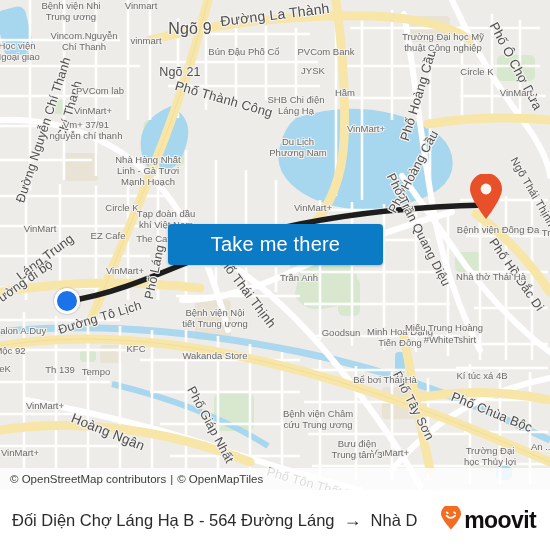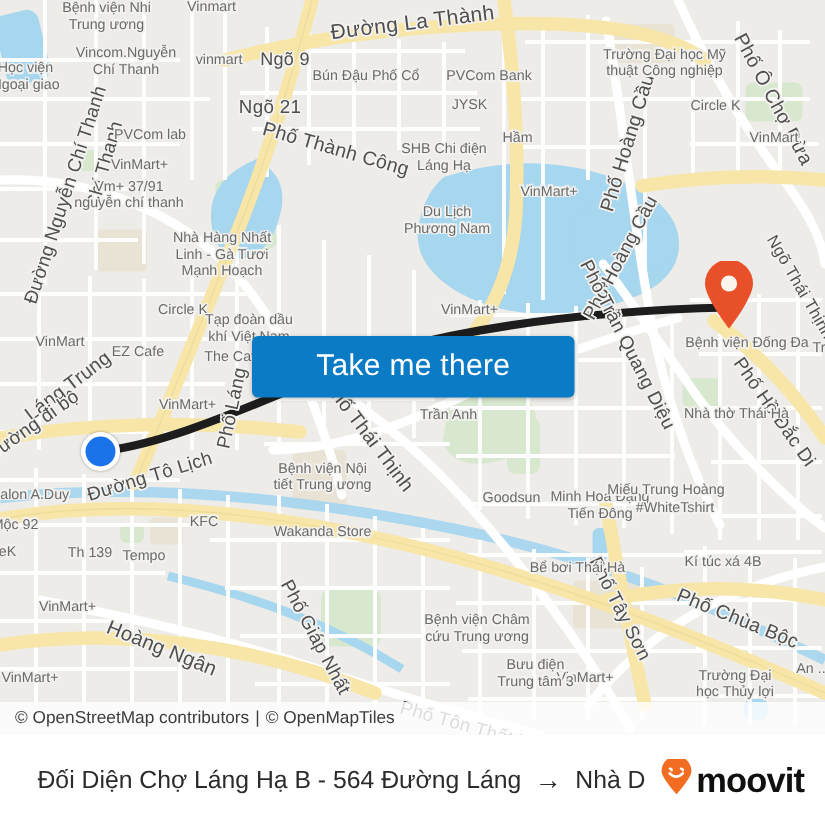--- a/index.html
+++ b/index.html
@@ -98,21 +98,21 @@
 
   
   #bottom-bar {
     position: absolute;
     left: 0; top: 490px;
     width: 550px; height: 60px;
     background: #ffffff;
     display: flex;
     align-items: center;
     box-sizing: border-box;
-    padding: 0 14px 0 25px;
+    padding: 0 14px 0 12px;
   }
   #route-summary {
     display: flex;
     align-items: center;
     flex: 1 1 auto;
     font-size: 16.5px;
     color: #2b2b2b;
     white-space: nowrap;
     overflow: hidden;
   }
@@ -250,21 +250,21 @@
         <path d="M0 346 C 80 332, 170 340, 266 362 C 360 384, 450 418, 550 462"></path>
       </g>
 
       <g>
         <path d="M67 301 C 140 292, 220 240, 300 224 C 370 210, 440 206, 486 205" stroke="#1d1d1d" stroke-width="5.5" fill="none" stroke-linecap="round"></path>
       </g>
     </svg>
 
     <div id="street-label-layer">
         <div class="maplabel street" style="left: 275px; top: 15px; font-size: 14px; transform: translate(-50%, -50%) rotate(-7deg);">Đường La Thành</div>
-        <div class="maplabel street" style="left: 190px; top: 40px; font-size: 12px; transform: translate(-50%, -50%) rotate(0deg);">Ngõ 9</div>
+        <div class="maplabel street" style="left: 190px; top: 28px; font-size: 16px; transform: translate(-50%, -50%) rotate(0deg);">Ngõ 9</div>
         <div class="maplabel street" style="left: 180px; top: 72px; font-size: 12.5px; transform: translate(-50%, -50%) rotate(0deg);">Ngõ 21</div>
         <div class="maplabel street" style="left: 224px; top: 99px; font-size: 13px; transform: translate(-50%, -50%) rotate(16deg);">Phố Thành Công</div>
         <div class="maplabel street" style="left: 44px; top: 130px; font-size: 12.5px; transform: translate(-50%, -50%) rotate(-72deg);">Đường Nguyễn Chí Thanh</div>
         <div class="maplabel street" style="left: 70px; top: 110px; font-size: 12.5px; transform: translate(-50%, -50%) rotate(-74deg);">Chí Thanh</div>
         <div class="maplabel street" style="left: 45px; top: 257px; font-size: 13px; transform: translate(-50%, -50%) rotate(-37deg);">Láng Trung</div>
         <div class="maplabel street" style="left: 22px; top: 284px; font-size: 12.5px; transform: translate(-50%, -50%) rotate(-35deg);">Đường đi bộ</div>
         <div class="maplabel street" style="left: 100px; top: 318px; font-size: 12.5px; transform: translate(-50%, -50%) rotate(-17deg);">Đường Tô Lịch</div>
         <div class="maplabel street" style="left: 155px; top: 272px; font-size: 12.5px; transform: translate(-50%, -50%) rotate(-78deg);">Phố Láng</div>
         <div class="maplabel street" style="left: 246px; top: 290px; font-size: 13px; transform: translate(-50%, -50%) rotate(53deg);">Phố Thái Thịnh</div>
         <div class="maplabel street" style="left: 418px; top: 95px; font-size: 13px; transform: translate(-50%, -50%) rotate(-73deg);">Phố Hoàng Cầu</div>
@@ -305,21 +305,21 @@
         <div class="maplabel poi" style="left: 86px; top: 130px;">Vm+ 37/91
 nguyễn chí thanh</div>
         <div class="maplabel poi" style="left: 148px; top: 170px;">Nhà Hàng Nhất
 Linh - Gà Tươi
 Mạnh Hoạch</div>
         <div class="maplabel poi" style="left: 298px; top: 147px;">Du Lịch
 Phương Nam</div>
         <div class="maplabel poi" style="left: 122px; top: 207px;">Circle K</div>
         <div class="maplabel poi" style="left: 166px; top: 204px; margin-top: 15px;">Tạp đoàn dầu
 khí Việt Nam</div>
-        <div class="maplabel poi" style="left: 92px; top: 235px;">EZ Cafe</div>
+        <div class="maplabel poi" style="left: 108px; top: 235px;">EZ Cafe</div>
         <div class="maplabel poi" style="left: 157px; top: 238px;">The Caffe</div>
         <div class="maplabel poi" style="left: 40px; top: 228px;">VinMart</div>
         <div class="maplabel poi" style="left: 125px; top: 270px;">VinMart+</div>
         <div class="maplabel poi" style="left: 313px; top: 207px;">VinMart+</div>
         <div class="maplabel poi" style="left: 498px; top: 229px;">Bệnh viện Đống Đa</div>
         <div class="maplabel poi" style="left: 491px; top: 250px; margin-top: 26px;">Nhà thờ Thái Hà</div>
         <div class="maplabel poi" style="left: 299px; top: 277px;">Trần Anh</div>
         <div class="maplabel poi" style="left: 341px; top: 308px; margin-top: 24px;">Goodsun</div>
         <div class="maplabel poi" style="left: 400px; top: 301px; margin-top: 36px;">Minh Hoa Đặng
 Tiến Đông</div>

